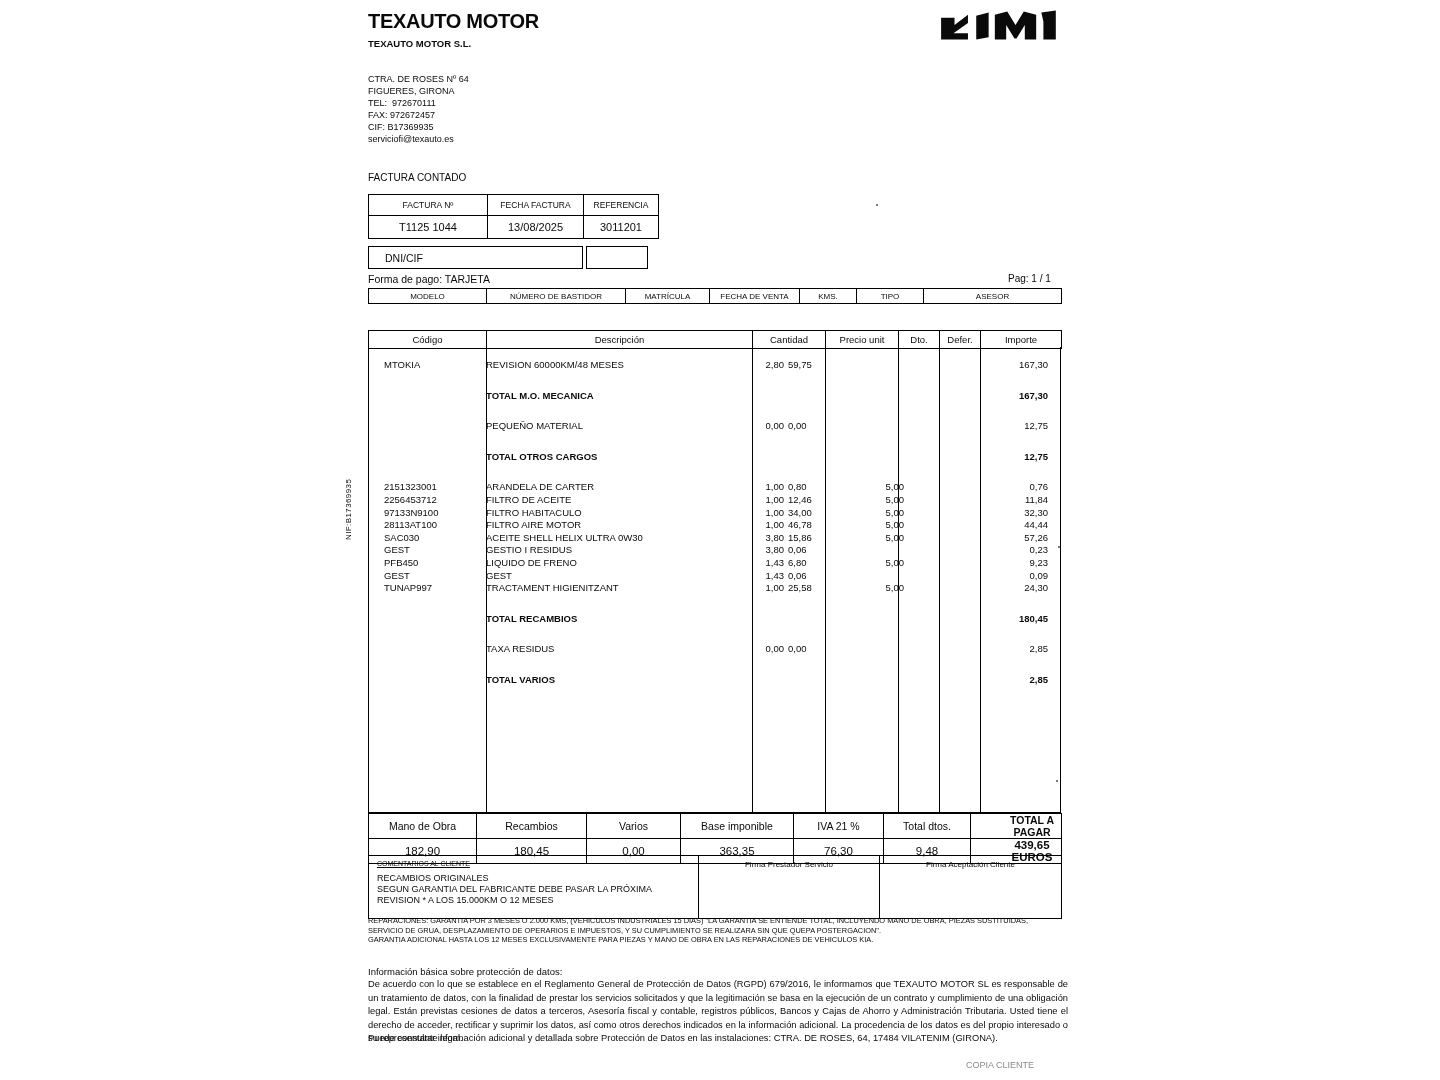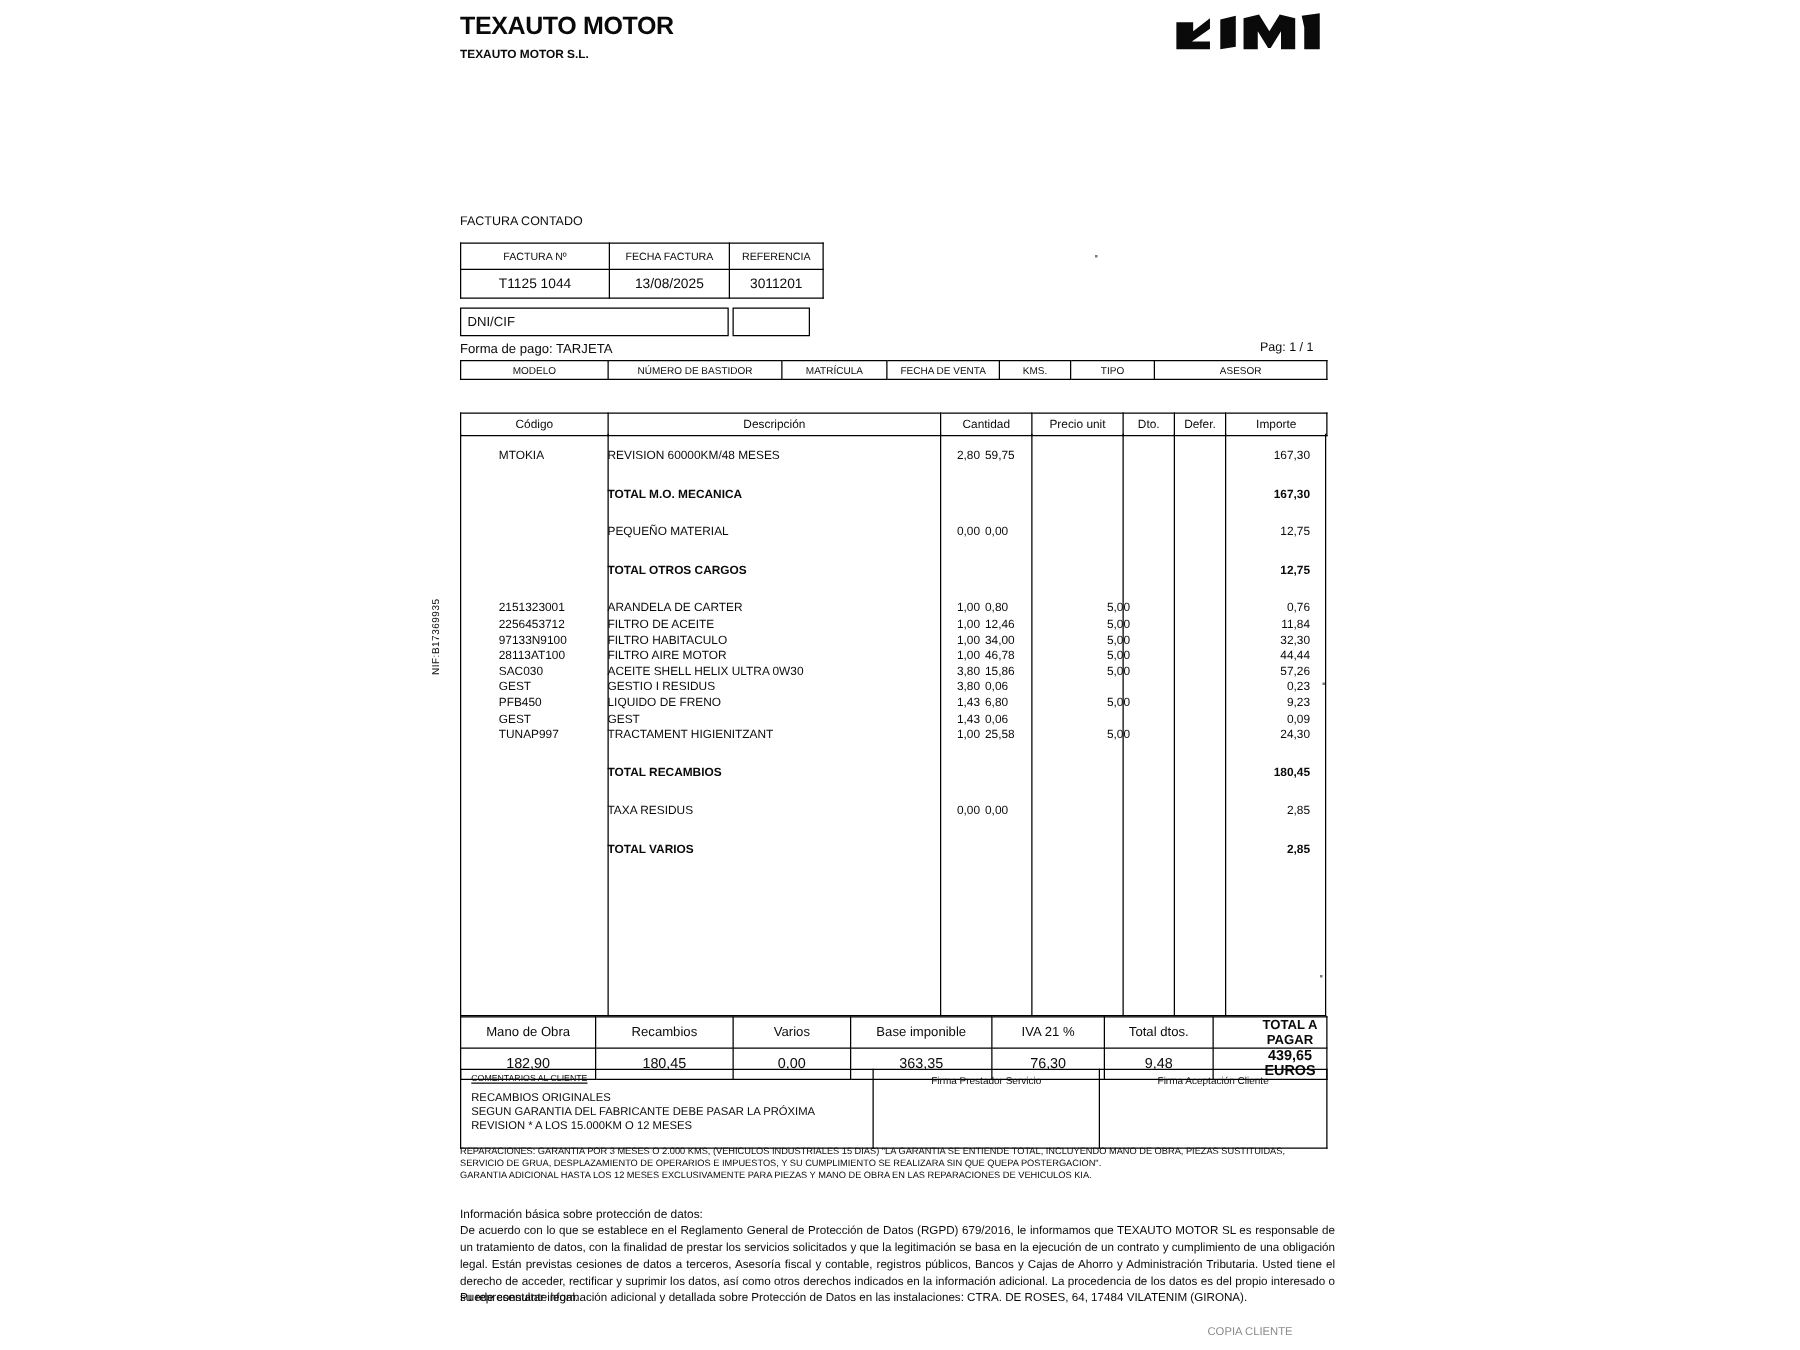--- a/index.html
+++ b/index.html
@@ -73,21 +73,21 @@
   .fc-w3 { width: 74px; }
 
   
   .dni-box {
     position: absolute;
     left: 368px; top: 246px;
     width: 215px; height: 23px;
     border: 1.2px solid #000;
     font-size: 10.5px;
     line-height: 23px;
-    padding-left: 5px;
+    padding-left: 16px;
     box-sizing: border-box;
   }
   .dni-box2 {
     position: absolute;
     left: 586px; top: 246px;
     width: 62px; height: 23px;
     border: 1.2px solid #000;
     box-sizing: border-box;
   }
   .pago {
@@ -173,21 +173,21 @@
     font-size: 9.5px;
     white-space: nowrap;
   }
   .row.gap { height: 18px; }
   .row.strong { font-weight: bold; font-size: 9.5px; }
   .cell {
     position: absolute;
     top: 0;
     line-height: 12.6px;
   }
-  .c-code   { left: 31px; }
+  .c-code   { left: 16px; }
   .c-desc   { left: 118px; }
   .c-qty    { left: 352px; width: 64px; text-align: right; }
   .c-price  { left: 420px; width: 68px; text-align: left; }
   .c-dto    { left: 494px; width: 42px; text-align: right; }
   .c-imp    { left: 596px; width: 84px; text-align: right; }
 
   
   .tot-table {
     position: absolute;
     left: 368px; top: 813px;
@@ -283,20 +283,26 @@
     background: #7a7a7a;
   }
 </style>
 </head>
 <body>
 
 <div class="page">
 
   <div class="hdr-company">TEXAUTO MOTOR</div>
   <div class="hdr-legal">TEXAUTO MOTOR S.L.</div>
+  <div class="hdr-address">CTRA. DE ROSES Nº 64
+FIGUERES, GIRONA
+TEL:  972670111
+FAX: 972672457
+CIF: B17369935
+serviciofi@texauto.es</div>
 
   <div class="kia-logo">
     <svg viewBox="0 0 240 64" xmlns="http://www.w3.org/2000/svg" aria-hidden="true">
       <g fill="#0a0a0a">
 
         <path d="M6 16 L32 16 L32 30 L58 10 L58 26 L30 46 L58 46 L58 58 L6 58 Z"></path>
 
         <path d="M74 12 L98 6 L98 54 L74 58 Z"></path>
 
         <path d="M110 10 L134 4 L150 30 L166 4 L190 10 L190 58 L168 58 L168 30 L152 56 L148 56 L132 30 L132 58 L110 58 Z"></path>

